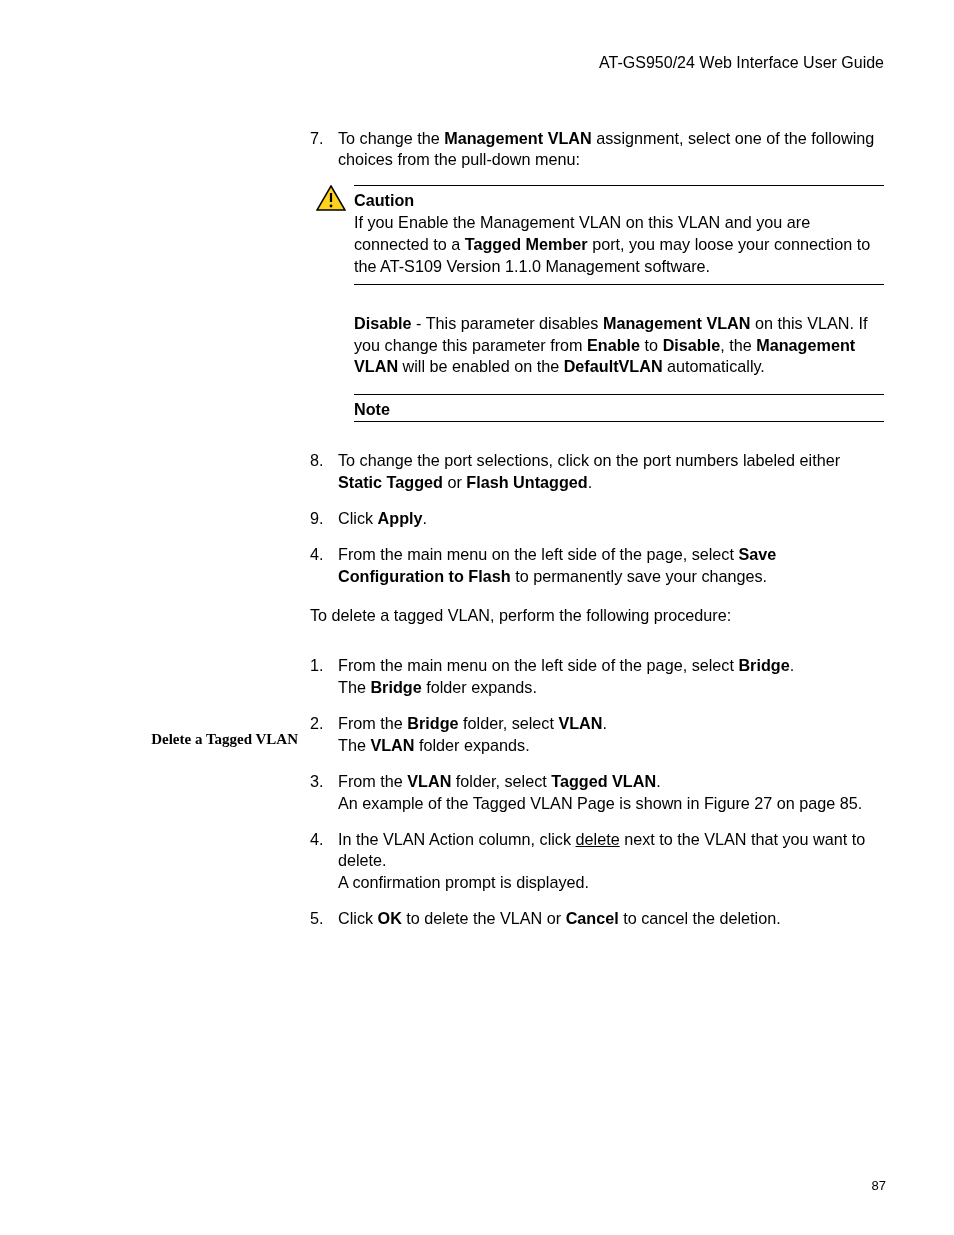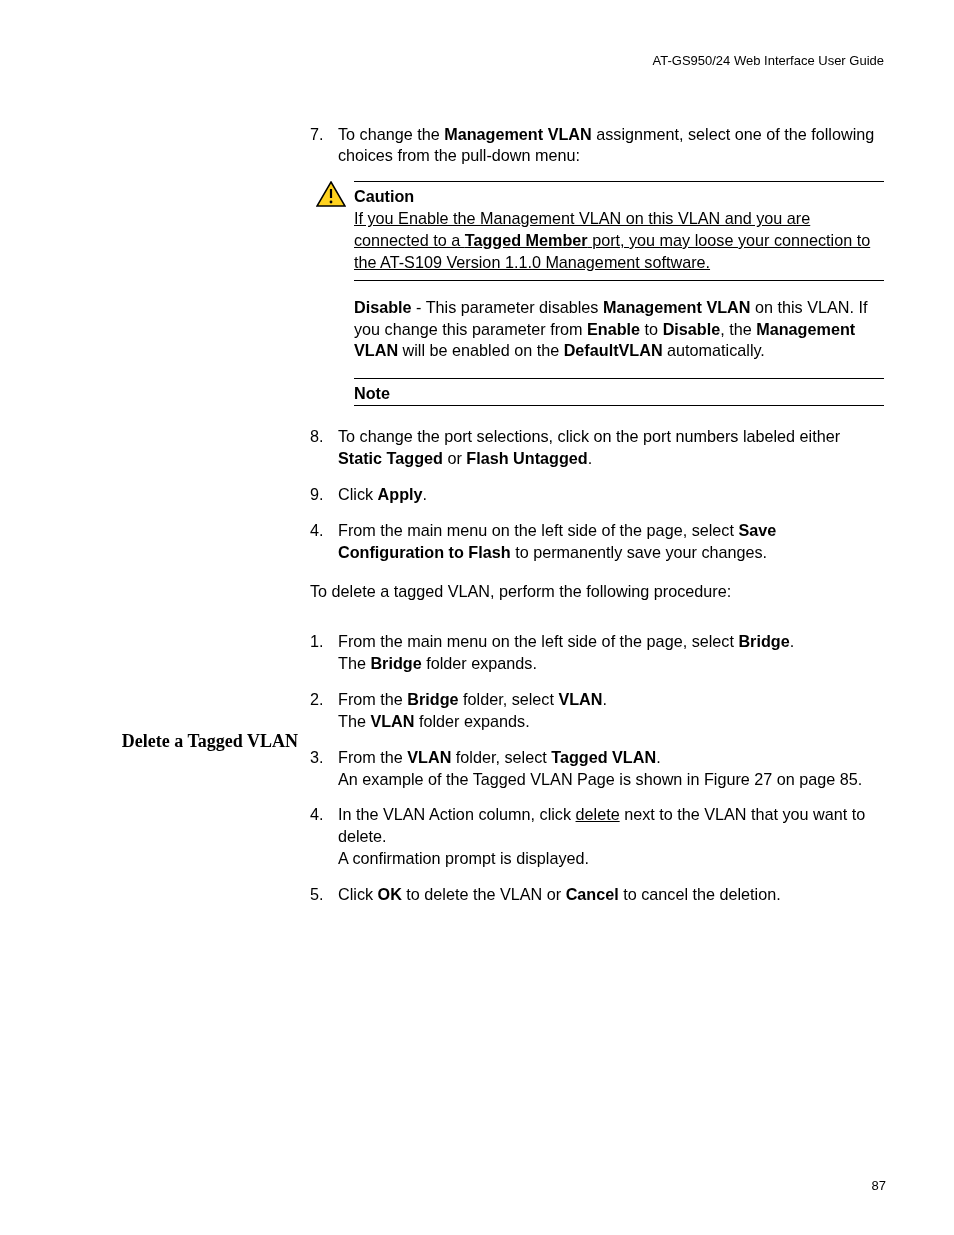--- a/index.html
+++ b/index.html
@@ -13,21 +13,21 @@
   }
   .page {
     width: 954px;
     height: 1235px;
     position: relative;
     box-sizing: border-box;
     padding: 52px 70px 40px 70px;
   }
   .running-head {
     text-align: right;
-    font-size: 13px;
+    font-size: 16px;
     color: #000;
     margin-bottom: 54px;
   }
   .content-col {
     margin-left: 240px;
   }
   .ol-num {
     display: flex;
     margin-bottom: 14px;
   }
@@ -39,52 +39,51 @@
     flex: 1;
   }
   .sub-indent {
     margin-left: 44px;
     margin-top: 16px;
     margin-bottom: 16px;
   }
   .callout {
     margin-left: 44px;
     margin-top: 14px;
-    margin-bottom: 8px;
+    margin-bottom: 28px;
   }
   .callout .rule-top {
     border-top: 1px solid #000;
   }
   .callout .rule-bottom {
     border-bottom: 1px solid #000;
   }
   .callout .c-title {
     font-weight: bold;
     padding-top: 4px;
   }
   .callout .c-body {
     padding-bottom: 6px;
-    text-decoration: underline;
   }
   .caution-wrap {
     position: relative;
   }
   .caution-icon {
     position: absolute;
     left: -38px;
     top: 0px;
   }
   .side-heading {
     position: absolute;
     left: 70px;
     width: 228px;
     text-align: right;
     font-family: "Times New Roman", Times, serif;
     font-weight: bold;
-    font-size: 18px;
+    font-size: 15px;
     line-height: 1.25;
   }
   .b { font-weight: bold; }
   .ub { font-weight: normal; text-decoration: underline; }
   .page-num {
     position: absolute;
     right: 68px;
     bottom: 40px;
     font-size: 13px;
   }

